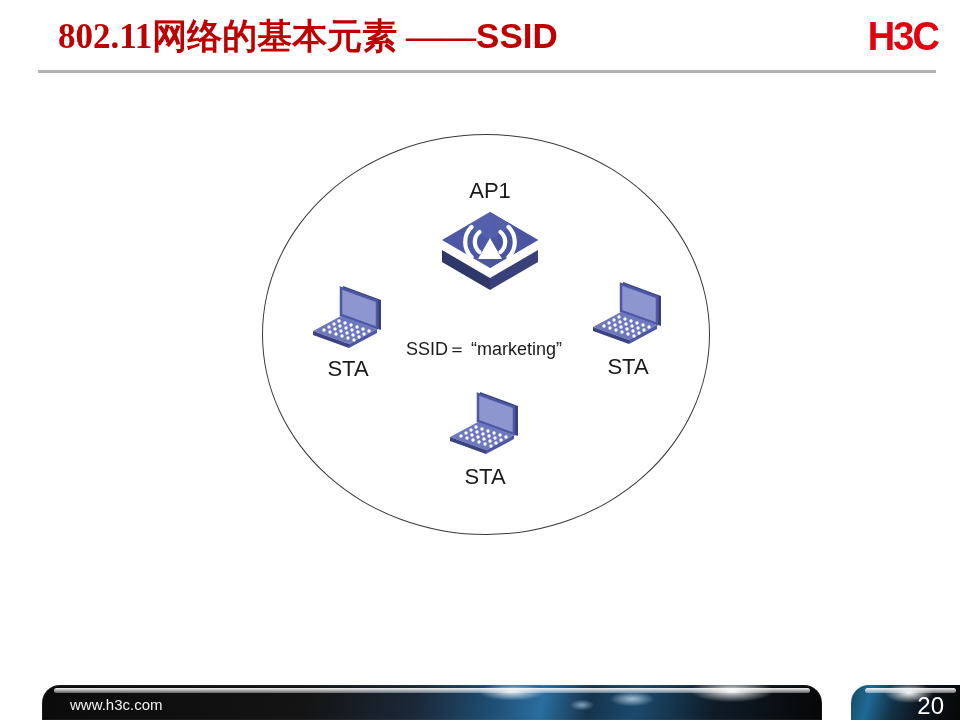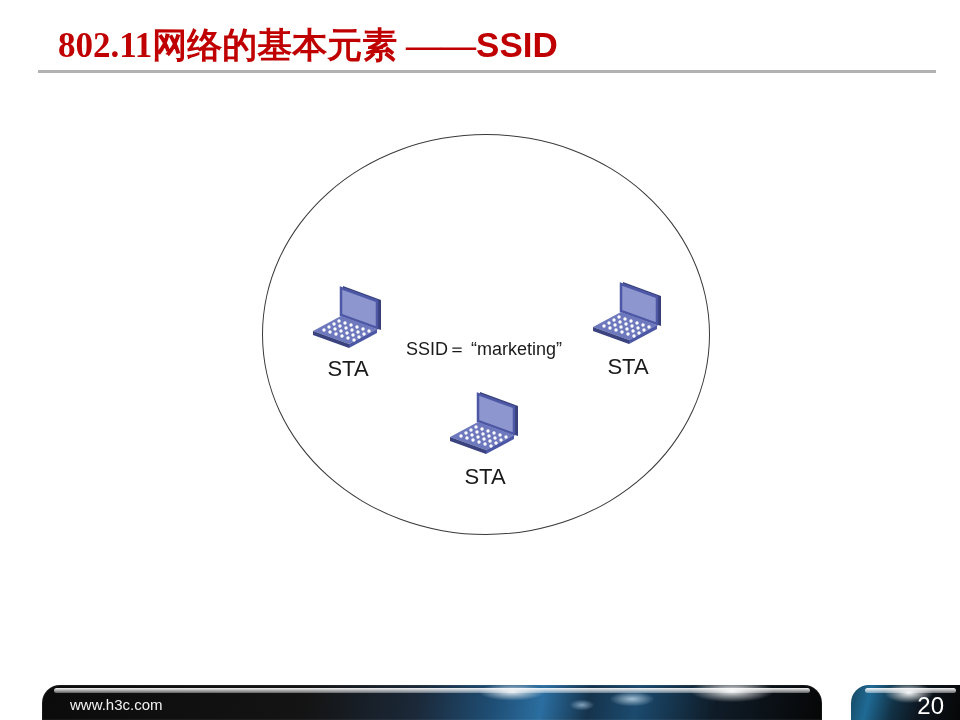--- a/index.html
+++ b/index.html
@@ -23,21 +23,20 @@
     position: absolute;
     left: 58px;
     top: 14px;
     font-family: "Liberation Serif", "DejaVu Serif", serif;
     font-weight: bold;
     font-size: 35px;
     color: #C00000;
     letter-spacing: 0px;
     white-space: nowrap;
     line-height: 44px;
-    margin-top: 9px;
   }
   #slide-title .t-sans {
     font-family: "Liberation Sans", sans-serif;
   }
   #title-rule {
     position: absolute;
     left: 38px;
     top: 70px;
     width: 898px;
     height: 3px;
@@ -221,25 +220,51 @@
 </style>
 </head>
 <body>
 
 <div id="slide">
 
   <div id="slide-title"><span>802.11网络的基本元素 ——</span><span class="t-sans">SSID</span></div>
 
   <div id="title-rule"></div>
 
+  <div id="logo">
+    <div class="logo-text">H3C</div>
+  </div>
 
   <div id="diagram">
 
     <div id="coverage-ellipse"></div>
 
+    <div class="node" id="node-ap">
+      <div class="node-label">AP1</div>
+      <div class="icon-wrap">
+        <svg width="104" height="84" viewBox="0 0 104 84">
+
+          <polygon points="4,44 52,72 52,84 4,56" fill="#2f3768"></polygon>
+          <polygon points="100,44 52,72 52,84 100,56" fill="#39417a"></polygon>
+
+          <polygon points="52,6 100,34 52,62 4,34" fill="#4c58a5"></polygon>
+          <polygon points="52,6 100,34 52,62" fill="#4955a0"></polygon>
+
+          <polygon points="52,6 76,20 52,34 28,20" fill="#5d68b2" opacity="0.55"></polygon>
+
+          <g fill="none" stroke="#ffffff" stroke-width="4.2" stroke-linecap="round">
+            <path d="M 41.5 26 A 13 13 0 0 0 41.5 46"></path>
+            <path d="M 33.5 21 A 21 21 0 0 0 33.5 51"></path>
+            <path d="M 62.5 26 A 13 13 0 0 1 62.5 46"></path>
+            <path d="M 70.5 21 A 21 21 0 0 1 70.5 51"></path>
+          </g>
+          <polygon points="52,32 64,53 40,53" fill="#ffffff"></polygon>
+        </svg>
+      </div>
+    </div>
 
     <div class="node" id="node-sta-left">
       <div class="laptop-wrap">
         <svg width="86" height="70" viewBox="0 0 86 70">
 
           <polygon points="38,4 76,18 76,48 38,34" fill="#39417a"></polygon>
 
           <polygon points="36,6 72,19 72,46 36,33" fill="#8d96ce"></polygon>
           <polygon points="36,6 72,19 72,46 36,33" fill="none" stroke="#4c58a5" stroke-width="2.5"></polygon>
 

